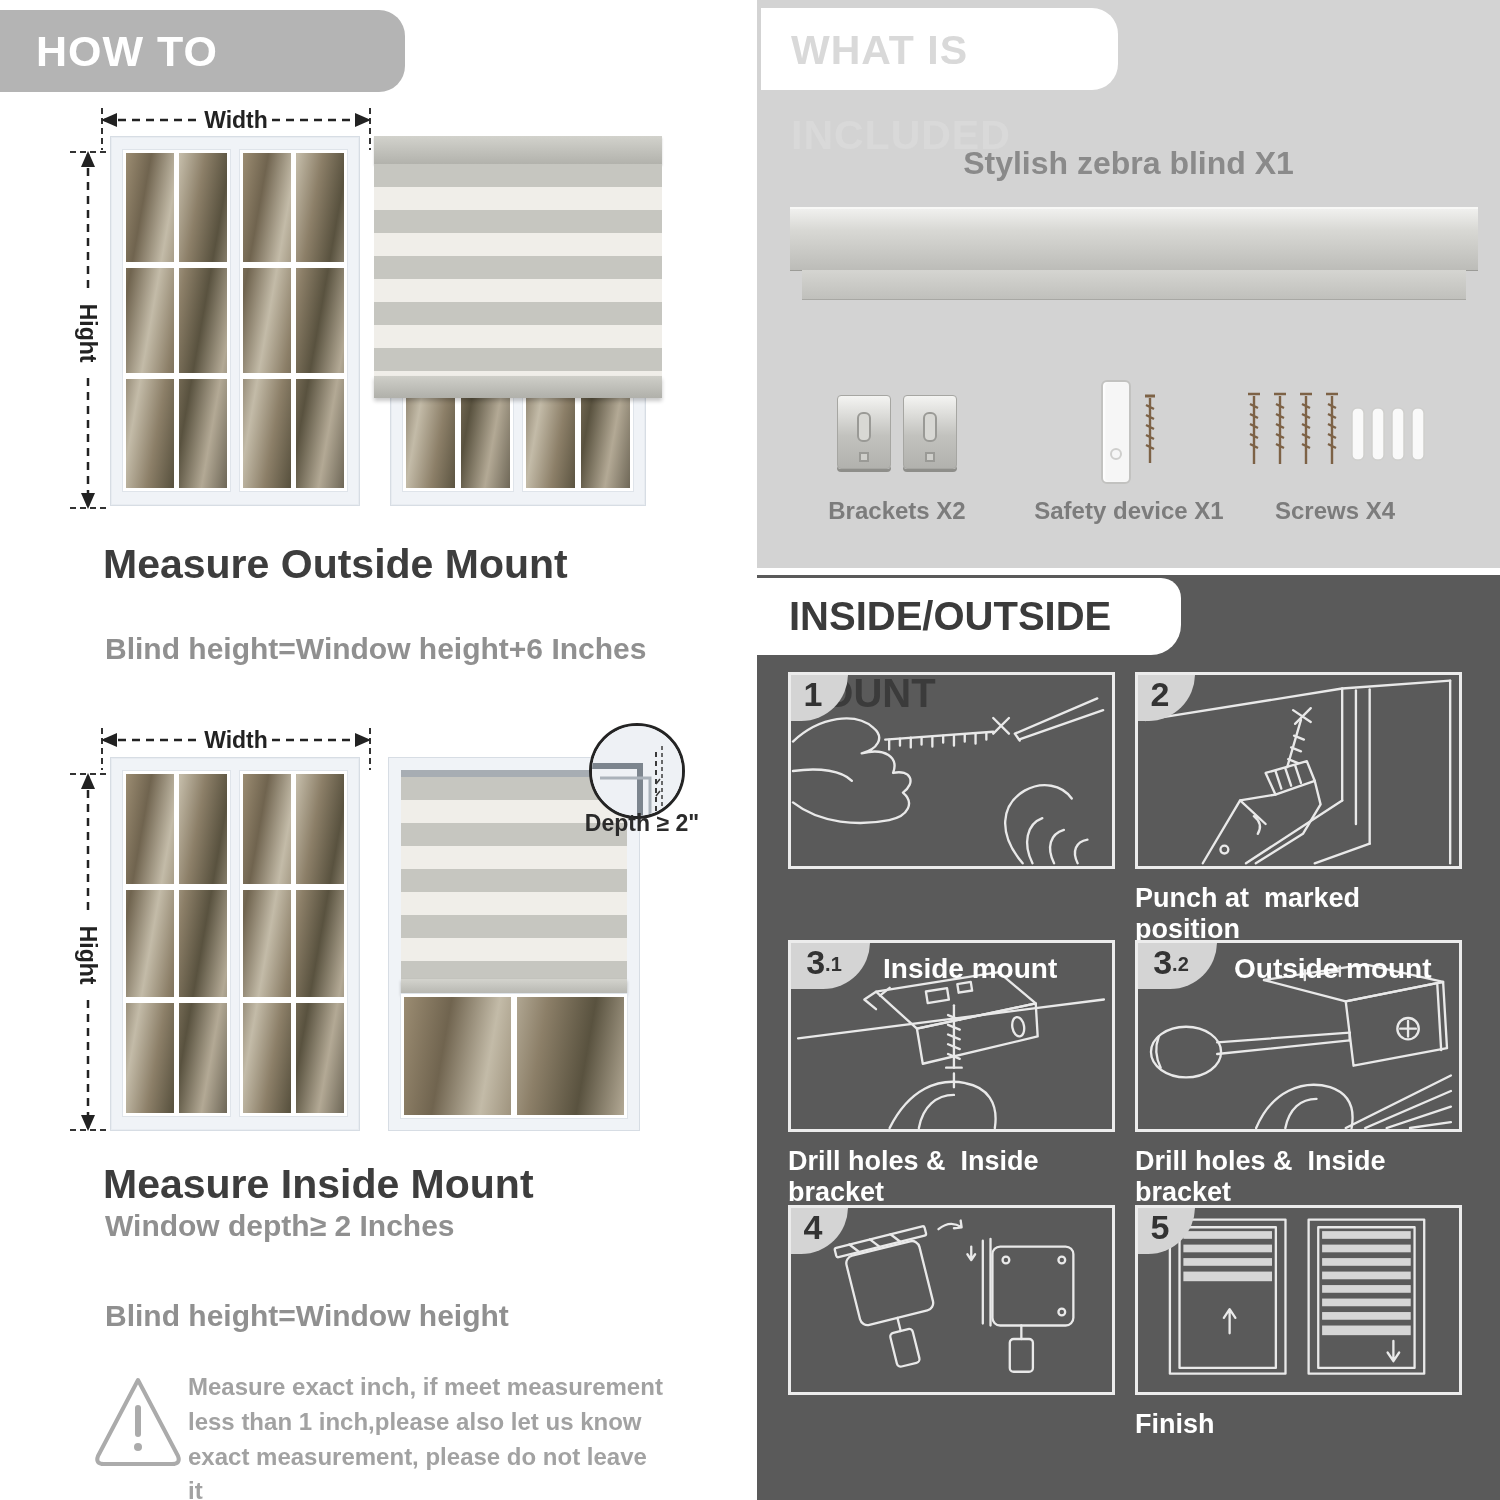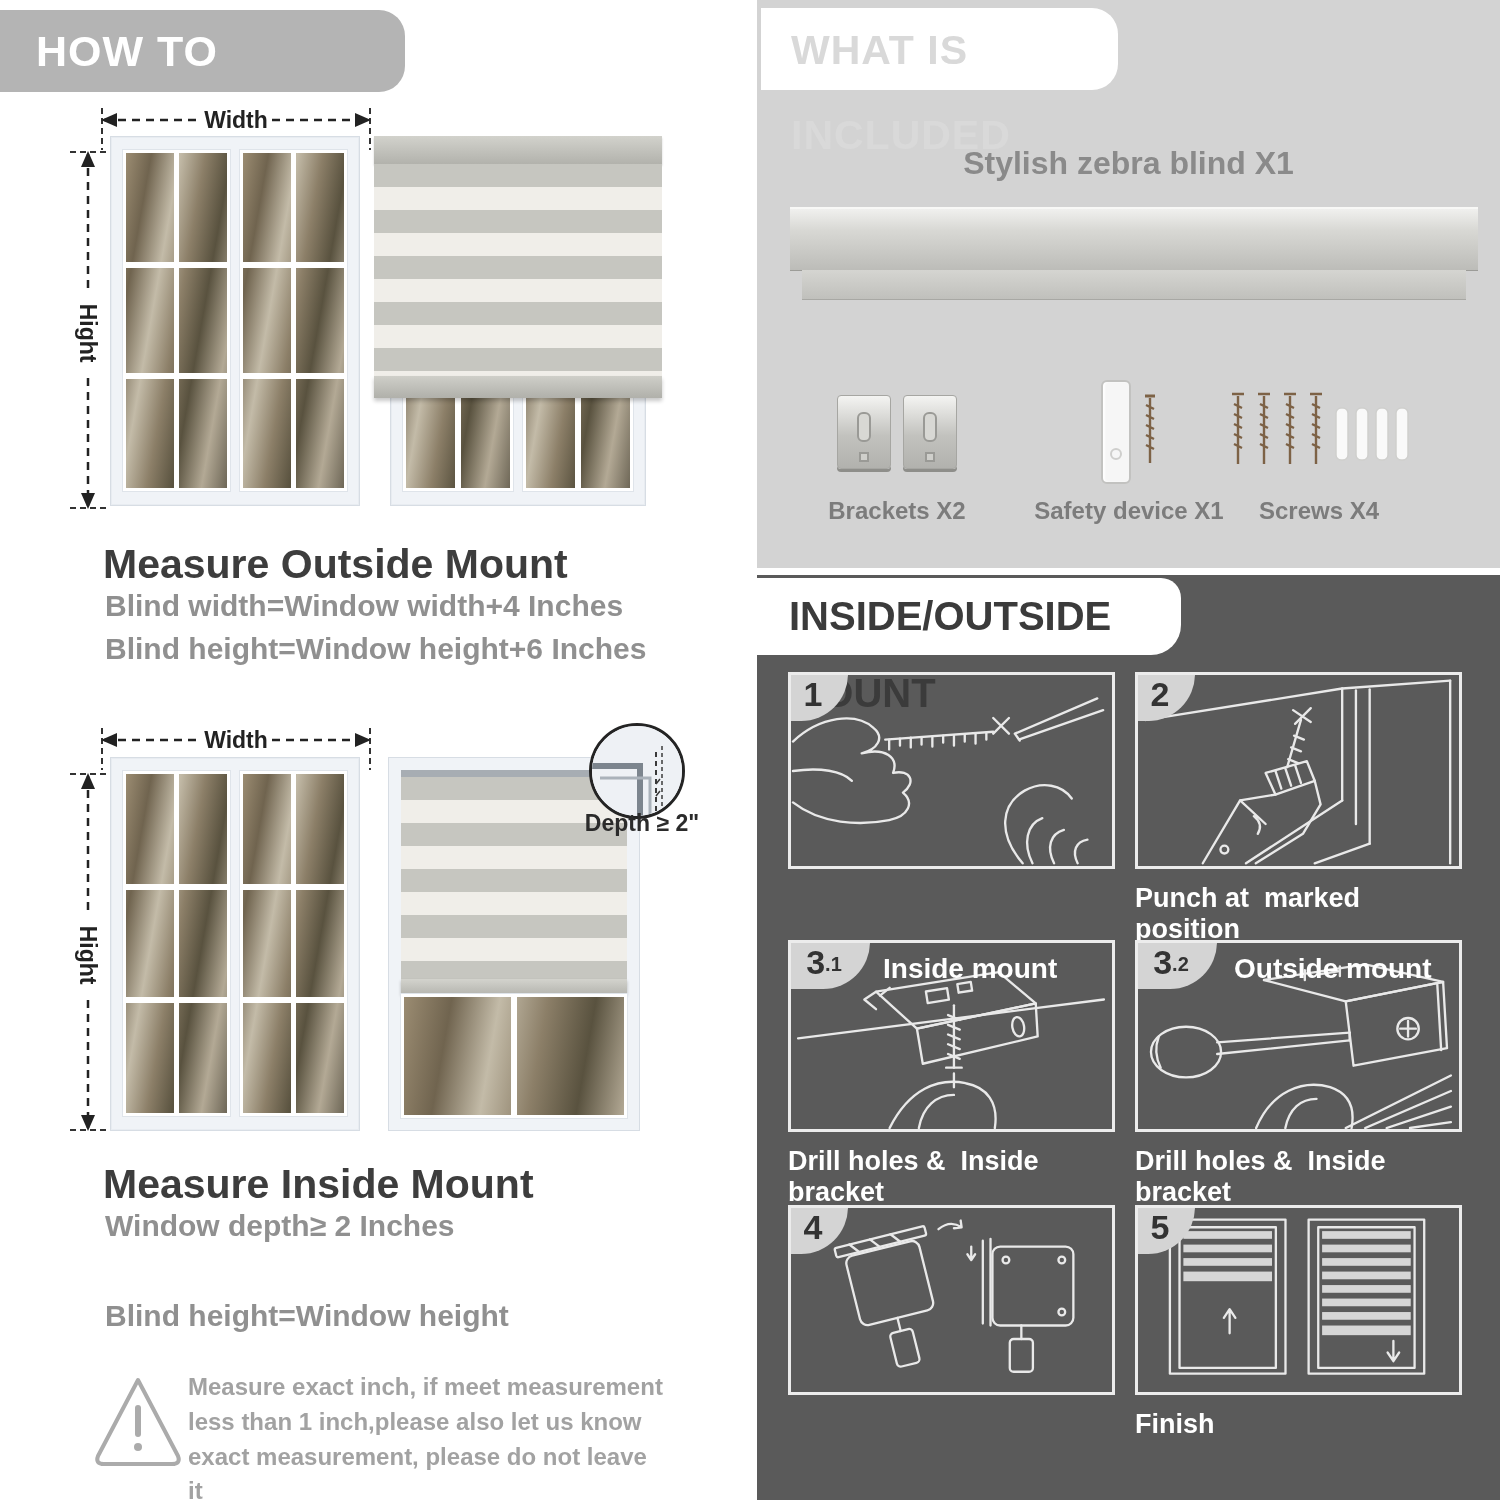--- a/index.html
+++ b/index.html
@@ -136,21 +136,20 @@
       <div class="sash"></div>
     </div>
     <div class="abs" style="left:0;top:0;width:288px;">
       <div class="rail-top"></div>
       <div class="fabric" style="height:212px;"></div>
       <div class="rail-bottom"></div>
     </div>
   </div>
 
   <div class="abs sec-heading" style="left:103px;top:535px;">Measure Outside Mount</div>
-  <div class="abs sec-line" style="left:105px;top:589px;">Blind width=Window width+4 Inches</div>
   <div class="abs sec-line" style="left:105px;top:632px;">Blind height=Window height+6 Inches</div>
 
   <svg class="abs" style="left:98px;top:726px;" width="276" height="46">
     <line x1="4" y1="2" x2="4" y2="44" stroke="#333" stroke-width="2" stroke-dasharray="6 4"></line>
     <line x1="272" y1="2" x2="272" y2="44" stroke="#333" stroke-width="2" stroke-dasharray="6 4"></line>
     <line x1="6" y1="14" x2="270" y2="14" stroke="#222" stroke-width="2.5" stroke-dasharray="8 6"></line>
     <polygon points="3,14 19,7 19,21" fill="#222"></polygon>
     <polygon points="273,14 257,7 257,21" fill="#222"></polygon>
     <rect x="102" y="0" width="72" height="28" fill="#fff"></rect>
     <text class="dim-label" x="138" y="22" text-anchor="middle">Width</text>
@@ -230,21 +229,21 @@
             <i></i>
           </div>
         <svg width="14" height="78" viewBox="0 0 14 78">
           <line x1="2" y1="3" x2="12" y2="3" stroke="#7d6246" stroke-width="3"></line>
           <path d="M7,5 V70 M3,12 l8,4 M3,22 l8,4 M3,32 l8,4 M3,42 l8,4 M3,52 l8,4" stroke="#7d6246" stroke-width="2.4" fill="none"></path>
         </svg>
       </div>
       <div class="cap">Safety device X1</div>
     </div>
 
-    <div class="item" style="left:452px;">
+    <div class="item" style="left:468px;">
       <div class="art">
         <svg width="190" height="92" viewBox="0 0 190 92">
           <g stroke="#7d6246" stroke-width="2.4" fill="none">
             <path d="M8,8 h12 M14,10 V78 M10,18 l8,4 M10,28 l8,4 M10,38 l8,4 M10,48 l8,4 M10,58 l8,4"></path>
             <path d="M34,8 h12 M40,10 V78 M36,18 l8,4 M36,28 l8,4 M36,38 l8,4 M36,48 l8,4 M36,58 l8,4"></path>
             <path d="M60,8 h12 M66,10 V78 M62,18 l8,4 M62,28 l8,4 M62,38 l8,4 M62,48 l8,4 M62,58 l8,4"></path>
             <path d="M86,8 h12 M92,10 V78 M88,18 l8,4 M88,28 l8,4 M88,38 l8,4 M88,48 l8,4 M88,58 l8,4"></path>
           </g>
           <g fill="rgba(255,255,255,.85)" stroke="#cfcfcd" stroke-width="1.5">
             <rect x="112" y="22" width="12" height="52" rx="5"></rect>

